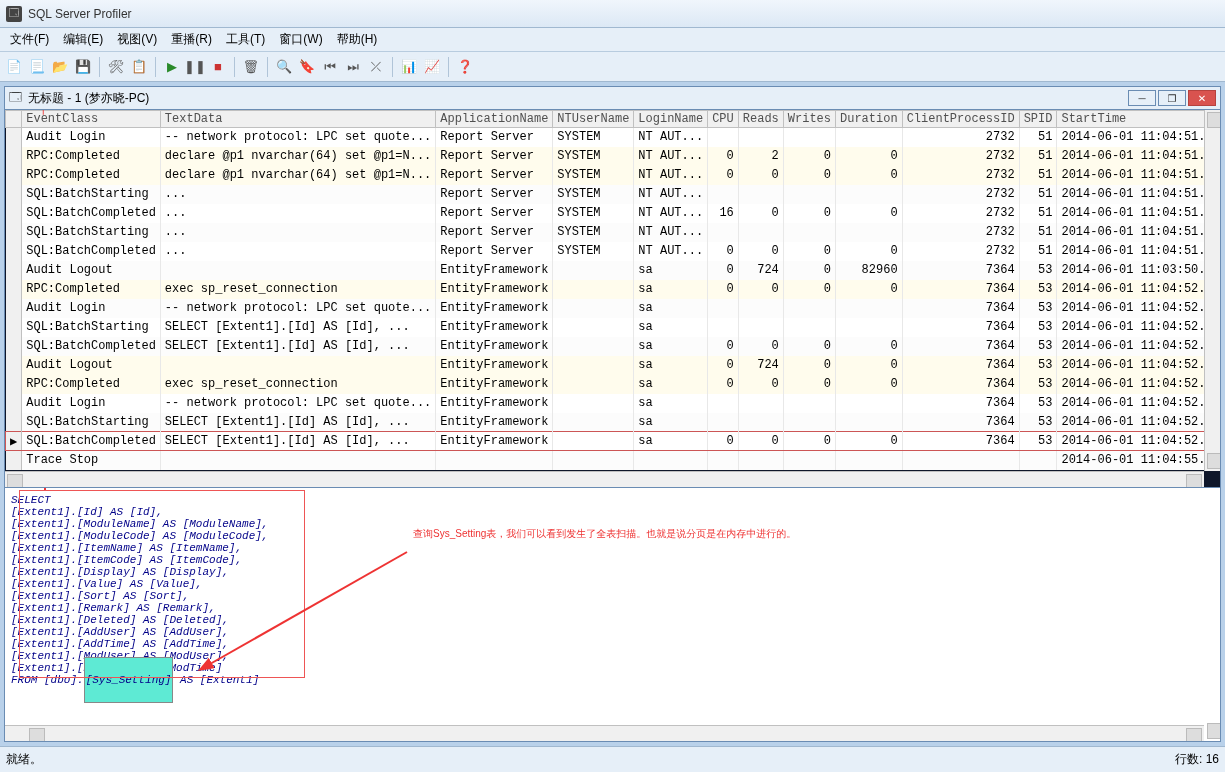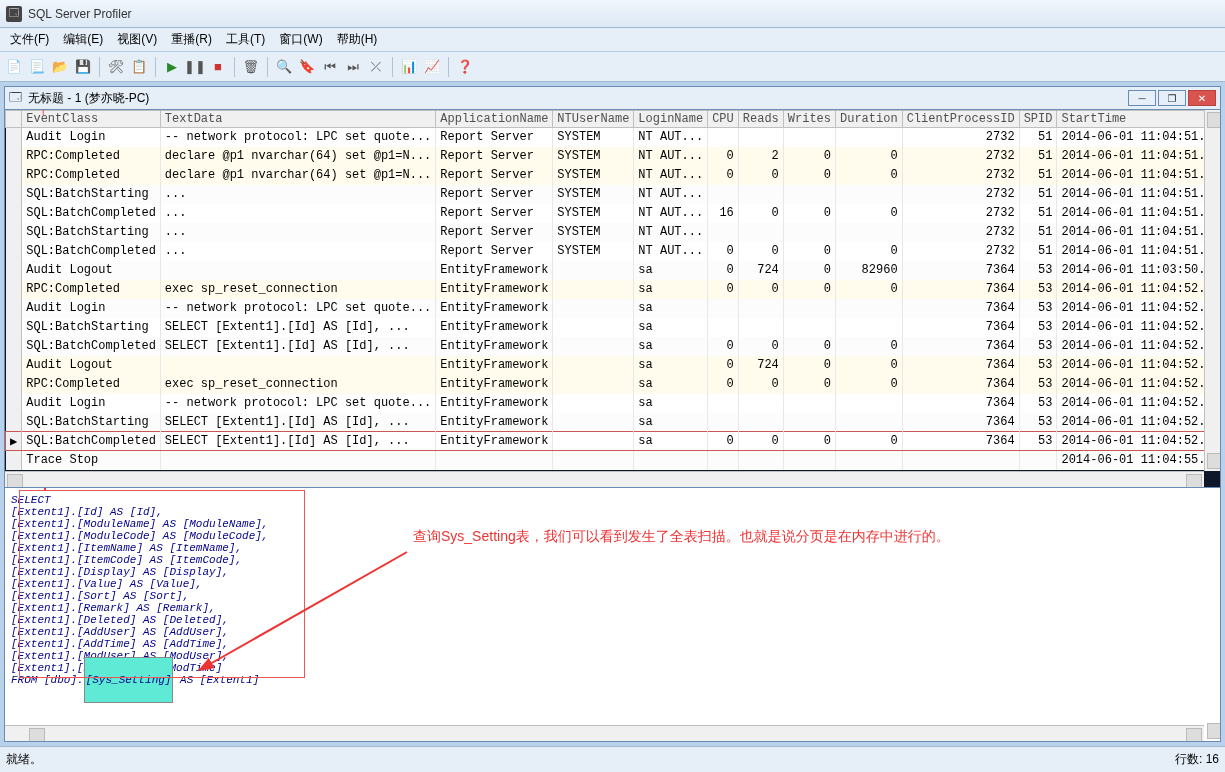--- a/index.html
+++ b/index.html
@@ -142,21 +142,21 @@
 }
 .sql-pane .arrow {
   position: absolute;
   pointer-events: none;
 }
 .sql-pane .annot-text {
   position: absolute;
   left: 408px; top: 38px;
   color: #e33;
   font-family: "Microsoft YaHei","SimSun",sans-serif;
-  font-size: 14px;
+  font-size: 10px;
   line-height: 1.5;
 }
 .sql-pane pre { font-family: inherit; white-space: pre; margin:0;font-style:italic; }
 .sql-boxed { border:1px solid #888; padding:16px 1px; background:#5eead4;}
 .statusbar {
   height: 26px;
   background: #e6eff8;
   border-top: 1px solid #a0b8d0;
   display: flex;
   align-items: center;

